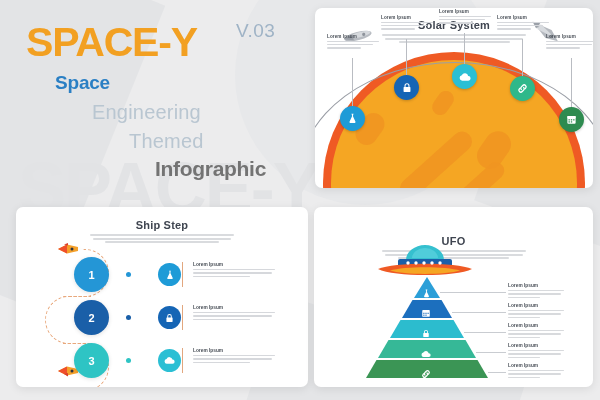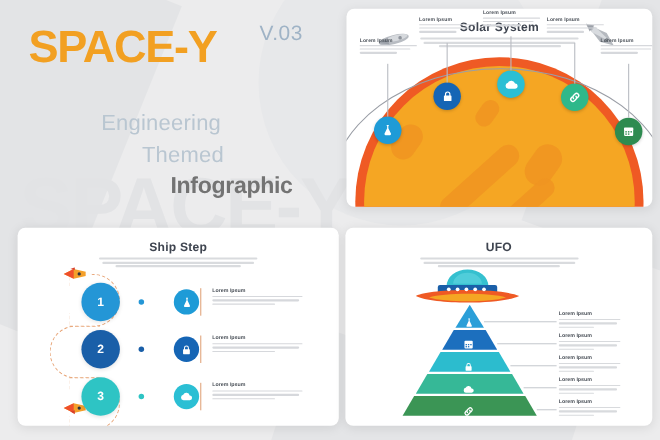--- a/index.html
+++ b/index.html
@@ -141,20 +141,21 @@
   <div class="bg-circle"></div>
   <div class="bg-diag1"></div>
   <div class="bg-diag2"></div>
   <div class="bg-diag3"></div>
   <div class="bg-watermark">SPACE-Y</div>
 </div>
 
 <div id="title-block">
   <div id="brand-title">SPACE-Y</div>
   <div id="brand-version">V.03</div>
+  <div id="tag-space">Space</div>
   <div id="tag-themed">Themed</div>
   <div id="tag-engineering">Engineering</div>
   <div id="tag-infographic">Infographic</div>
 </div>
 
 <div class="panel" id="panel-solar">
   <div class="panel-title" style="margin-top:11px;">Solar System</div>
   <div class="panel-sub">
     <div class="tline" style="width:96%"></div>
     <div class="tline" style="width:92%"></div>
@@ -349,21 +350,21 @@
   <div class="vbar" style="left:166px; top:141px;"></div>
   <div class="step-lbl" style="left:177px; top:141px;">
     <div class="h">Lorem Ipsum</div>
     <div class="l" style="width:100%"></div>
       <div class="l" style="width:96%"></div>
       <div class="l" style="width:70%"></div>
   </div>
 </div>
 
 <div class="panel" id="panel-ufo">
-  <div class="panel-title" style="margin-top:12px;">UFO</div>
+  <div class="panel-title" style="margin-top:28px;">UFO</div>
   <div class="panel-sub">
     <div class="tline" style="width:96%"></div>
     <div class="tline" style="width:92%"></div>
     <div class="tline" style="width:74%"></div>
   </div>
 
   <div style="position:absolute; left:62px; top:37px; width:98px; height:36px;">
     <svg viewBox="0 0 98 36" width="98" height="36">
       <path d="M30 16 a19 15 0 0138 0z" fill="#35c0cf"></path>
       <path d="M36 14 a13 10 0 0126 0z" fill="#5ad2de" opacity=".75"></path>

